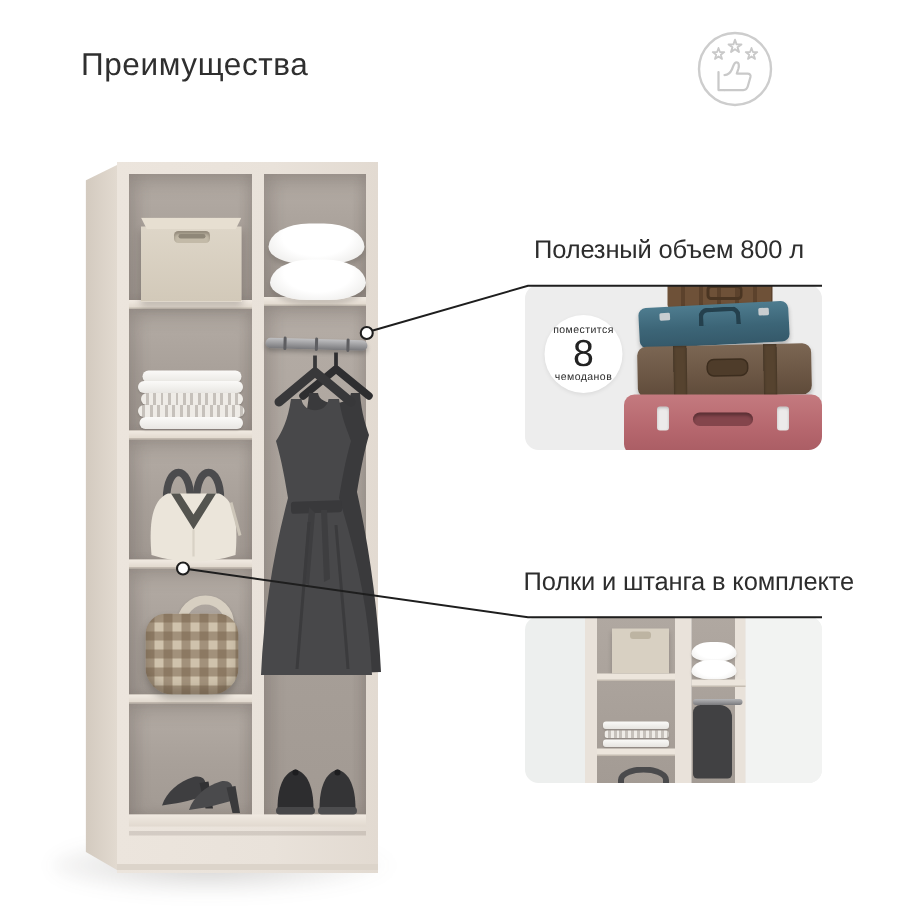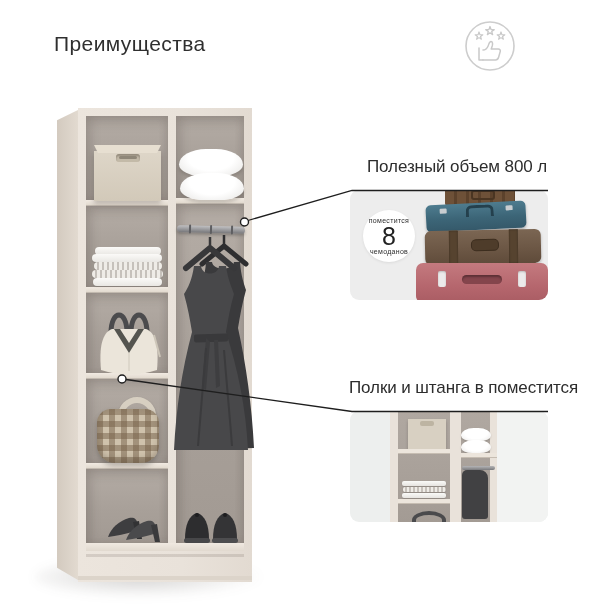--- a/index.html
+++ b/index.html
@@ -97,21 +97,21 @@
     border-radius:14px 14px 18px 18px;
     background-color:#cfc2ac;
     background-image:linear-gradient(90deg, rgba(118,97,74,.5) 50%, transparent 50%),
                      linear-gradient(rgba(118,97,74,.5) 50%, transparent 50%);
     background-size:12px 12px;
     box-shadow:0 3px 5px rgba(50,45,40,.3), inset 0 -4px 6px rgba(60,50,40,.25);
   }
 
   
   .callout-title{font-size:17px;color:#2d2d2d;font-weight:400;letter-spacing:-.1px;}
-  .callout1-title{left:367px;top:157px;}
+  .callout1-title{left:356px;top:157px;}
   .callout2-title{left:349px;top:378px;}
   .callout-img{
     border-radius:9px;overflow:hidden;
   }
   .callout1-img{left:350px;top:190px;width:198px;height:110px;background:#ededed;}
   .callout2-img{left:350px;top:411px;width:198px;height:111px;background:#edefee;}
 
   
   .case{position:absolute;}
   .case-trunk{left:95px;top:-3px;width:70px;height:19px;border-radius:3px;
@@ -293,21 +293,21 @@
     <div class="tag" style="left:102px"></div>
     <div class="case-pink-handle"></div>
   </div>
   <div class="abs badge-circle">
     <span class="badge-small">поместится</span>
     <span class="badge-num">8</span>
     <span class="badge-small">чемоданов</span>
   </div>
 </div>
 
-<div class="abs callout-title callout2-title">Полки и штанга в поместится</div>
+<div class="abs callout-title callout2-title">Полки и штанга в комплекте</div>
 
 <div class="abs callout-img callout2-img">
   <div class="m-backdrop"></div>
   <div class="m-frame" style="left:40px;top:0;width:8px;height:111px"></div>
   <div class="m-cell" style="left:48px;top:0;width:52px;height:111px"></div>
   <div class="m-frame" style="left:100px;top:0;width:11px;height:111px"></div>
   <div class="m-cell" style="left:111px;top:0;width:29px;height:111px"></div>
   <div class="m-frame" style="left:140px;top:0;width:7px;height:111px"></div>
 
   <div class="m-box">

